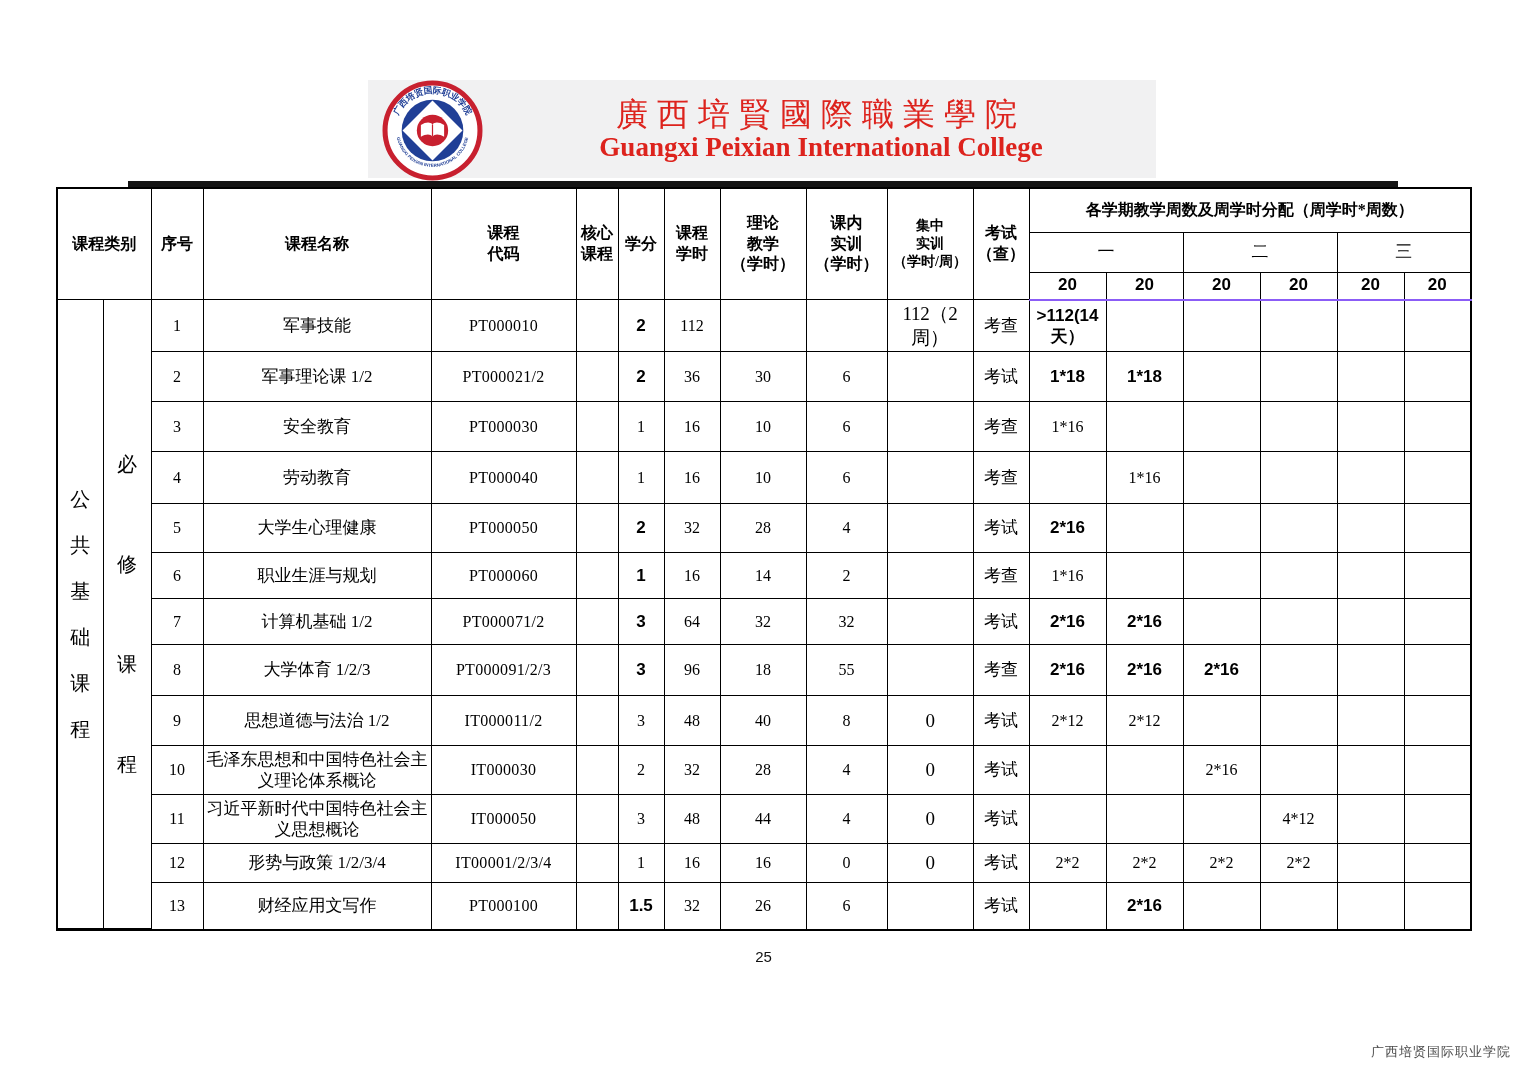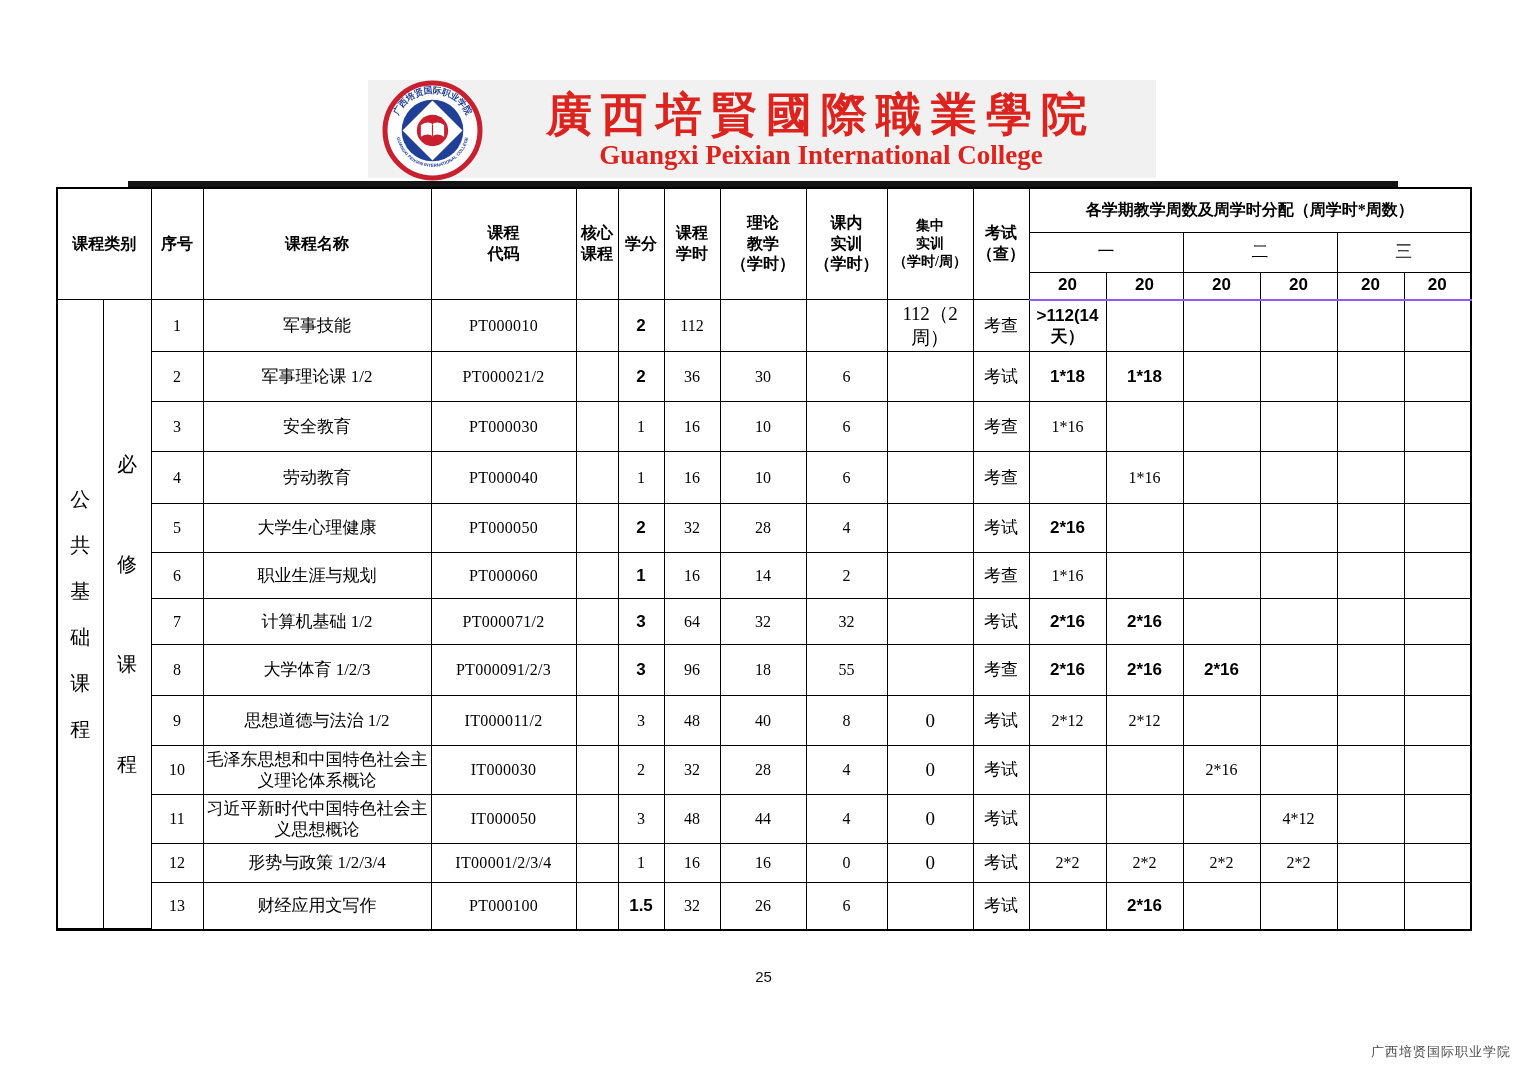--- a/index.html
+++ b/index.html
@@ -9,21 +9,21 @@
     overflow:hidden;
   }
   
   .banner{
     position:absolute;left:368px;top:80px;width:788px;height:98px;
     background:#f1f1f2;display:flex;align-items:center;
   }
   .logo{position:absolute;left:14px;top:0px;width:101px;height:101px;}
   .banner-text{margin-left:138px;width:630px;text-align:center;}
   .zh-title{
-    font-size:46px;font-weight:bold;color:#dd231d;letter-spacing:9px;
+    font-size:32px;font-weight:normal;color:#dd231d;letter-spacing:9px;
     line-height:1.12;white-space:nowrap;
     font-family:"Liberation Serif","DejaVu Serif",serif;
   }
   .en-title{
     font-size:27px;font-weight:bold;color:#dd231d;margin-top:0px;line-height:1.05;
     font-family:"Liberation Serif","DejaVu Serif",serif;
   }
   
   .thick-bar{position:absolute;left:128px;top:181px;width:1270px;height:6px;background:#141414;}
   
@@ -51,21 +51,21 @@
     font-weight:bold;font-size:17px;letter-spacing:0;
   }
   tbody td.sem-normal{font-size:16px;}
   tbody td.vcell{border-bottom:3px solid #000;}
   .vtext{
     display:flex;flex-direction:column;align-items:center;
     justify-content:space-between;margin:0 auto;font-size:20px;line-height:1;
   }
   
   .page-num{
-    position:absolute;top:968px;left:0;width:1527px;text-align:center;
+    position:absolute;top:948px;left:0;width:1527px;text-align:center;
     font-family:"Liberation Sans","DejaVu Sans",sans-serif;font-size:15px;color:#111;
   }
   .watermark{
     position:absolute;top:1043px;left:1371px;font-size:13px;color:#4c4c4c;
     letter-spacing:1px;font-family:"Liberation Serif","DejaVu Serif",serif;
   }
 </style>
 </head>
 <body>
 

